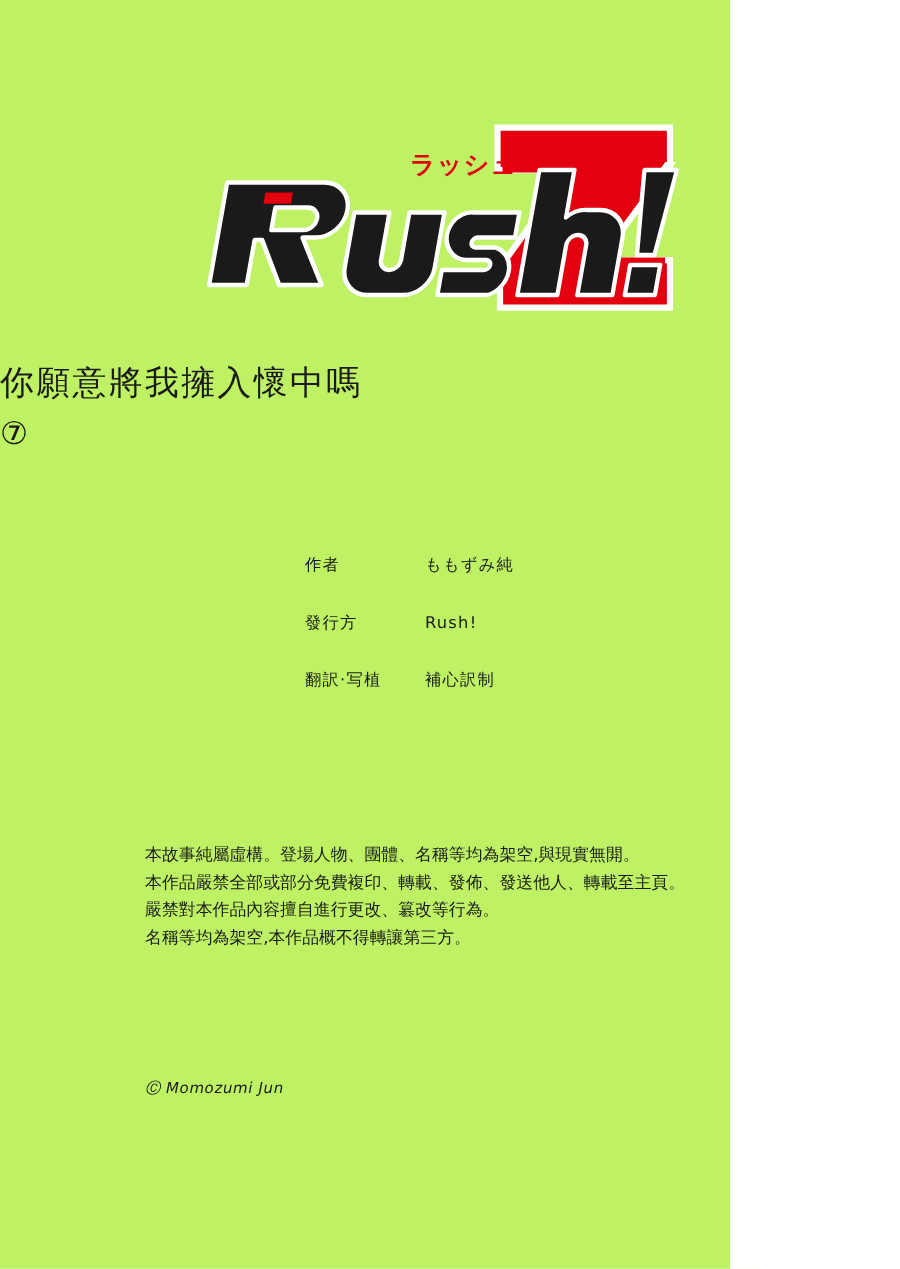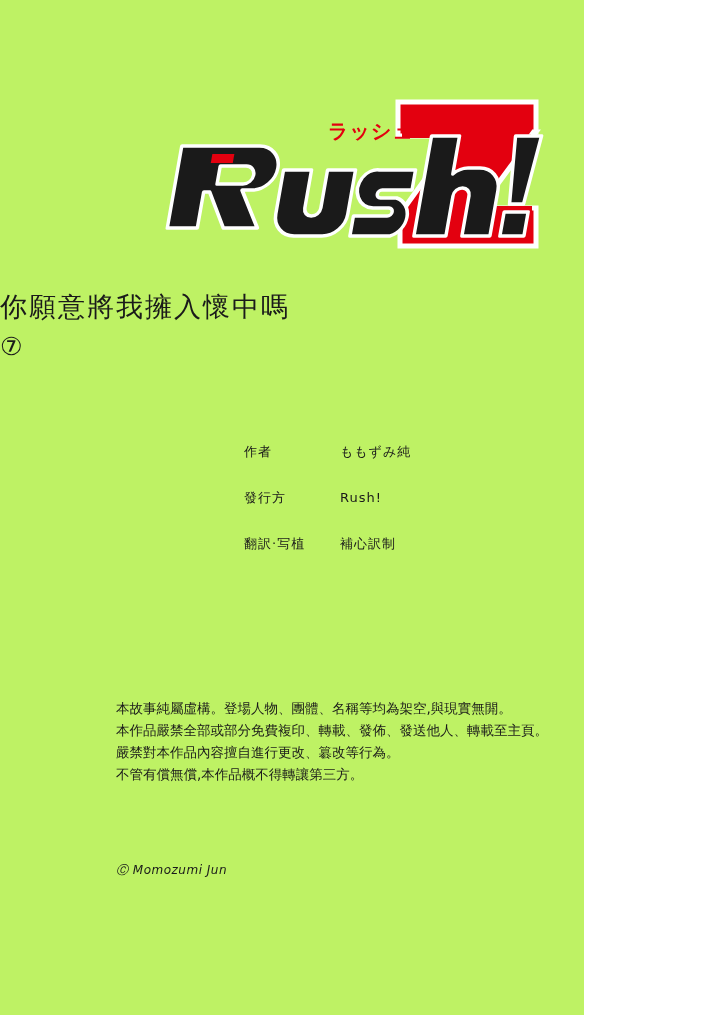--- a/index.html
+++ b/index.html
@@ -81,21 +81,21 @@
   }
   .credit-value {
     display: inline-block;
     letter-spacing: 1px;
   }
 
   
   .notice {
     position: absolute;
     left: 116px;
-    top: 698px;
+    top: 674px;
     width: 520px;
     font-size: 13.5px;
     line-height: 1.62;
     color: #1a1a1a;
     font-family: "DejaVu Sans", sans-serif;
     letter-spacing: 0px;
   }
   .notice-line {
     white-space: nowrap;
   }
@@ -161,18 +161,18 @@
     <div class="credit-row">
       <span class="credit-label">翻訳·写植</span>
       <span class="credit-value">補心訳制</span>
     </div>
   </div>
 
   <div class="notice">
     <div class="notice-line">本故事純屬虛構。登場人物、團體、名稱等均為架空,與現實無閞。</div>
     <div class="notice-line">本作品嚴禁全部或部分免費複印、轉載、發佈、發送他人、轉載至主頁。</div>
     <div class="notice-line">嚴禁對本作品內容擅自進行更改、簒改等行為。</div>
-    <div class="notice-line">不管有償無償,本作品概不得轉讓第三方。</div>
+    <div class="notice-line">名稱等均為架空,本作品概不得轉讓第三方。</div>
   </div>
 
   <div class="copyright">Ⓒ Momozumi Jun</div>
 
 </div>
 
 </body></html>

